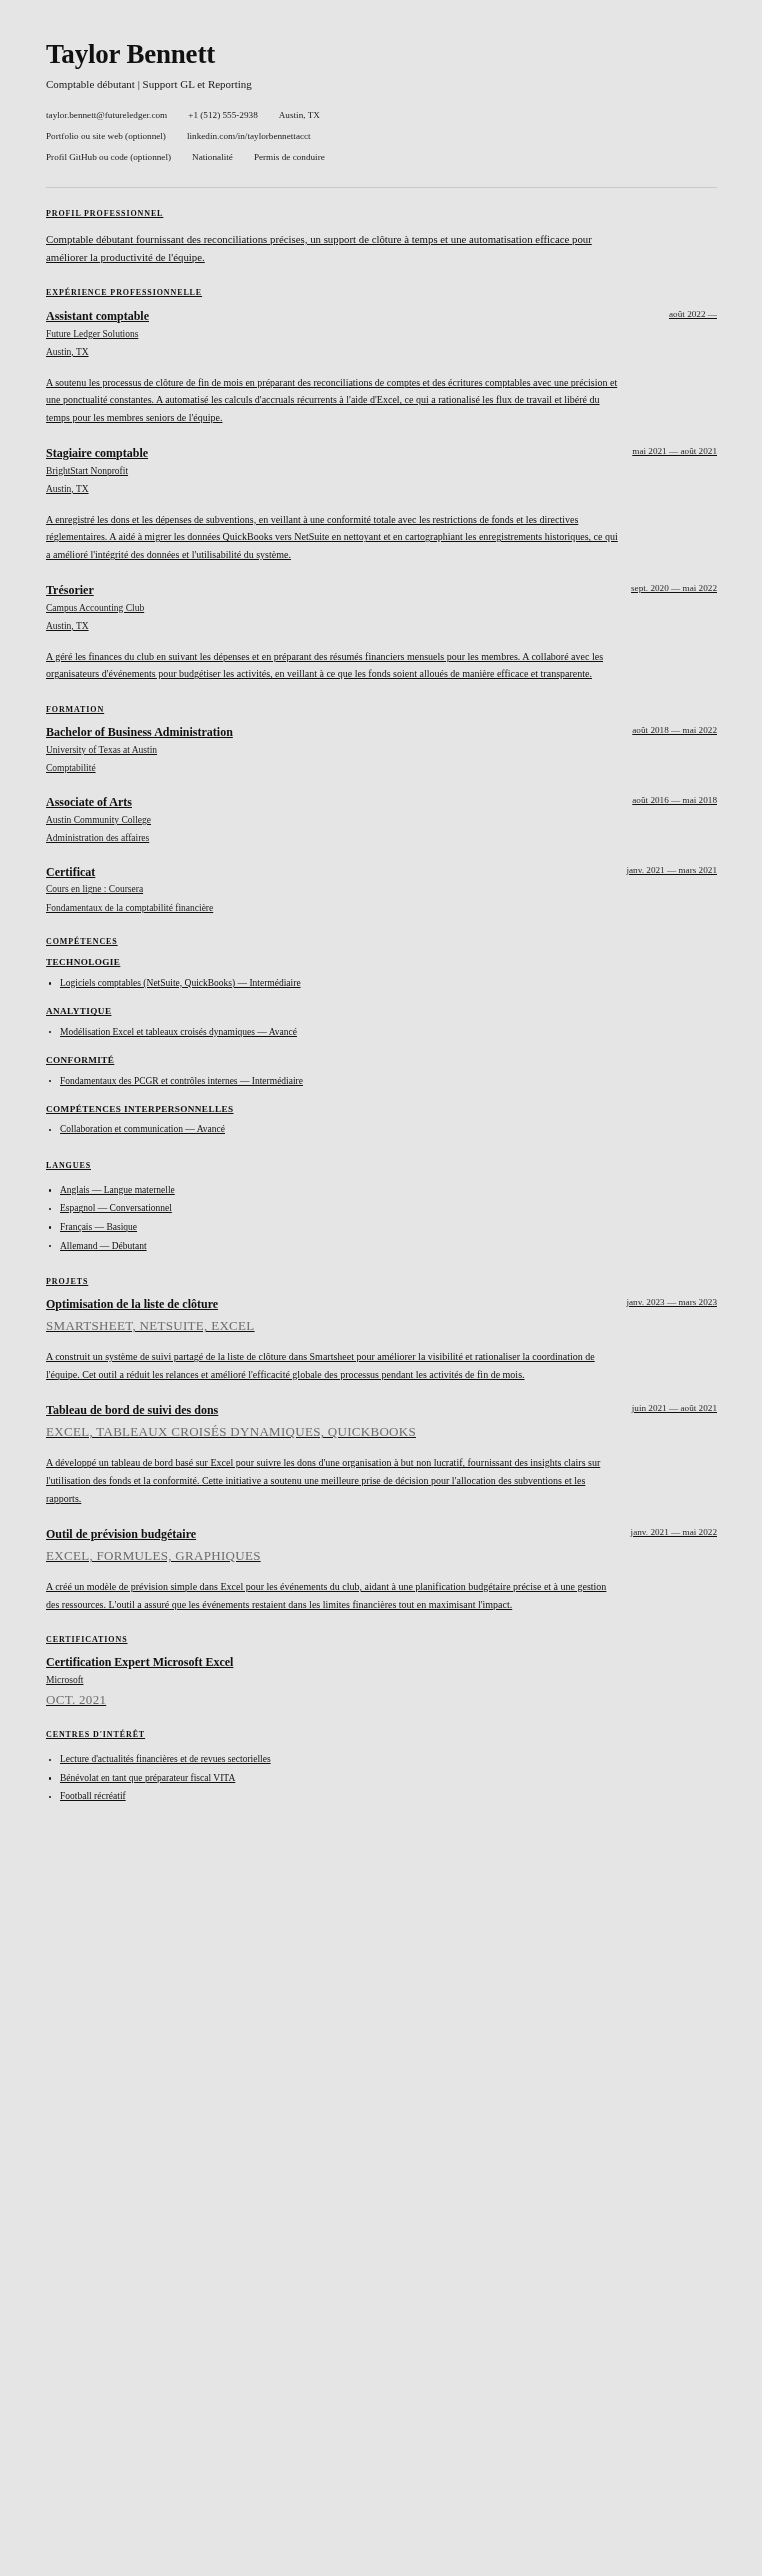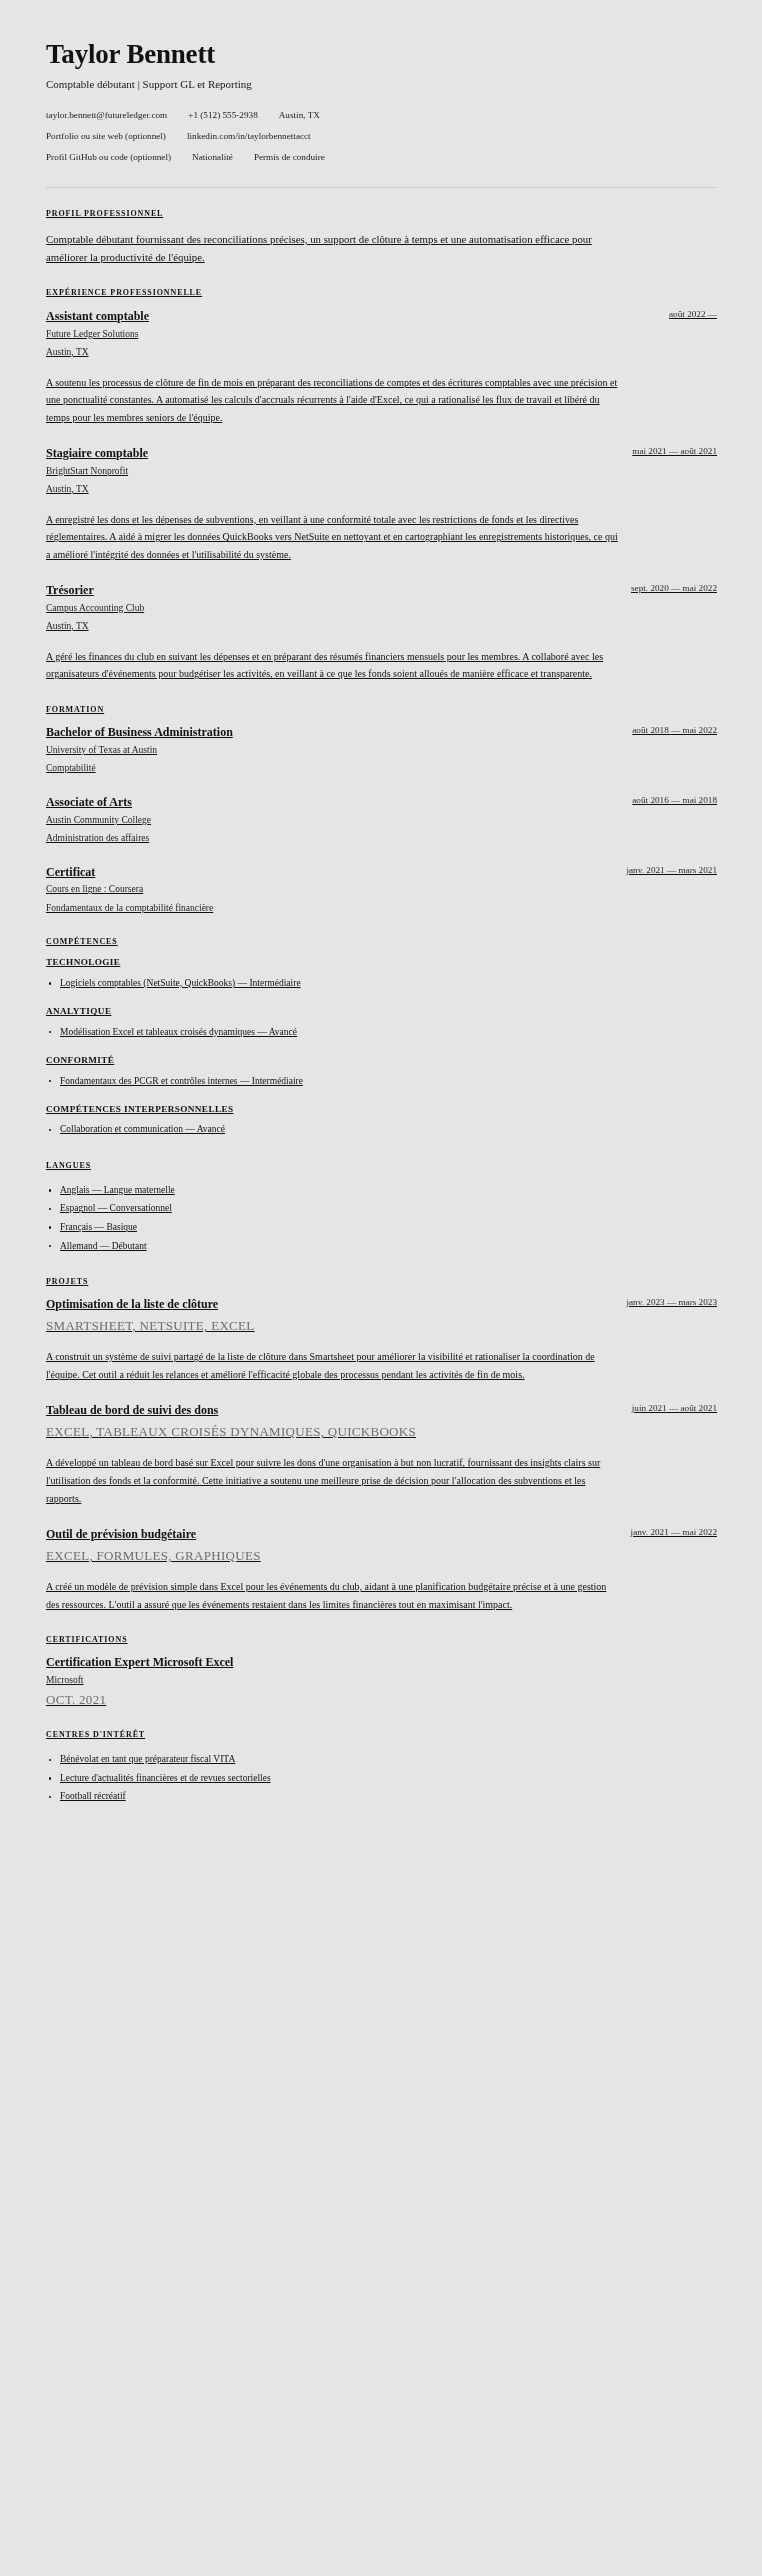--- a/index.html
+++ b/index.html
@@ -328,20 +328,20 @@
           <h3 class="entry-title">Certification Expert Microsoft Excel</h3>
           <div class="entry-sub">Microsoft</div>
           <div class="entry-tags" style="margin-top: 4.4px;">OCT. 2021</div>
         </div>
       </div>
   </section>
 
   <section class="section">
     <h2 class="section-title">CENTRES D'INTÉRÊT</h2>
     <ul class="bullets" id="interests-list">
+        <li>Lecture d'actualités financières et de revues sectorielles</li>
         <li>Bénévolat en tant que préparateur fiscal VITA</li>
-        <li>Lecture d'actualités financières et de revues sectorielles</li>
         <li>Football récréatif</li>
       </ul>
   </section>
 
 </div>
 
 
 </body></html>

